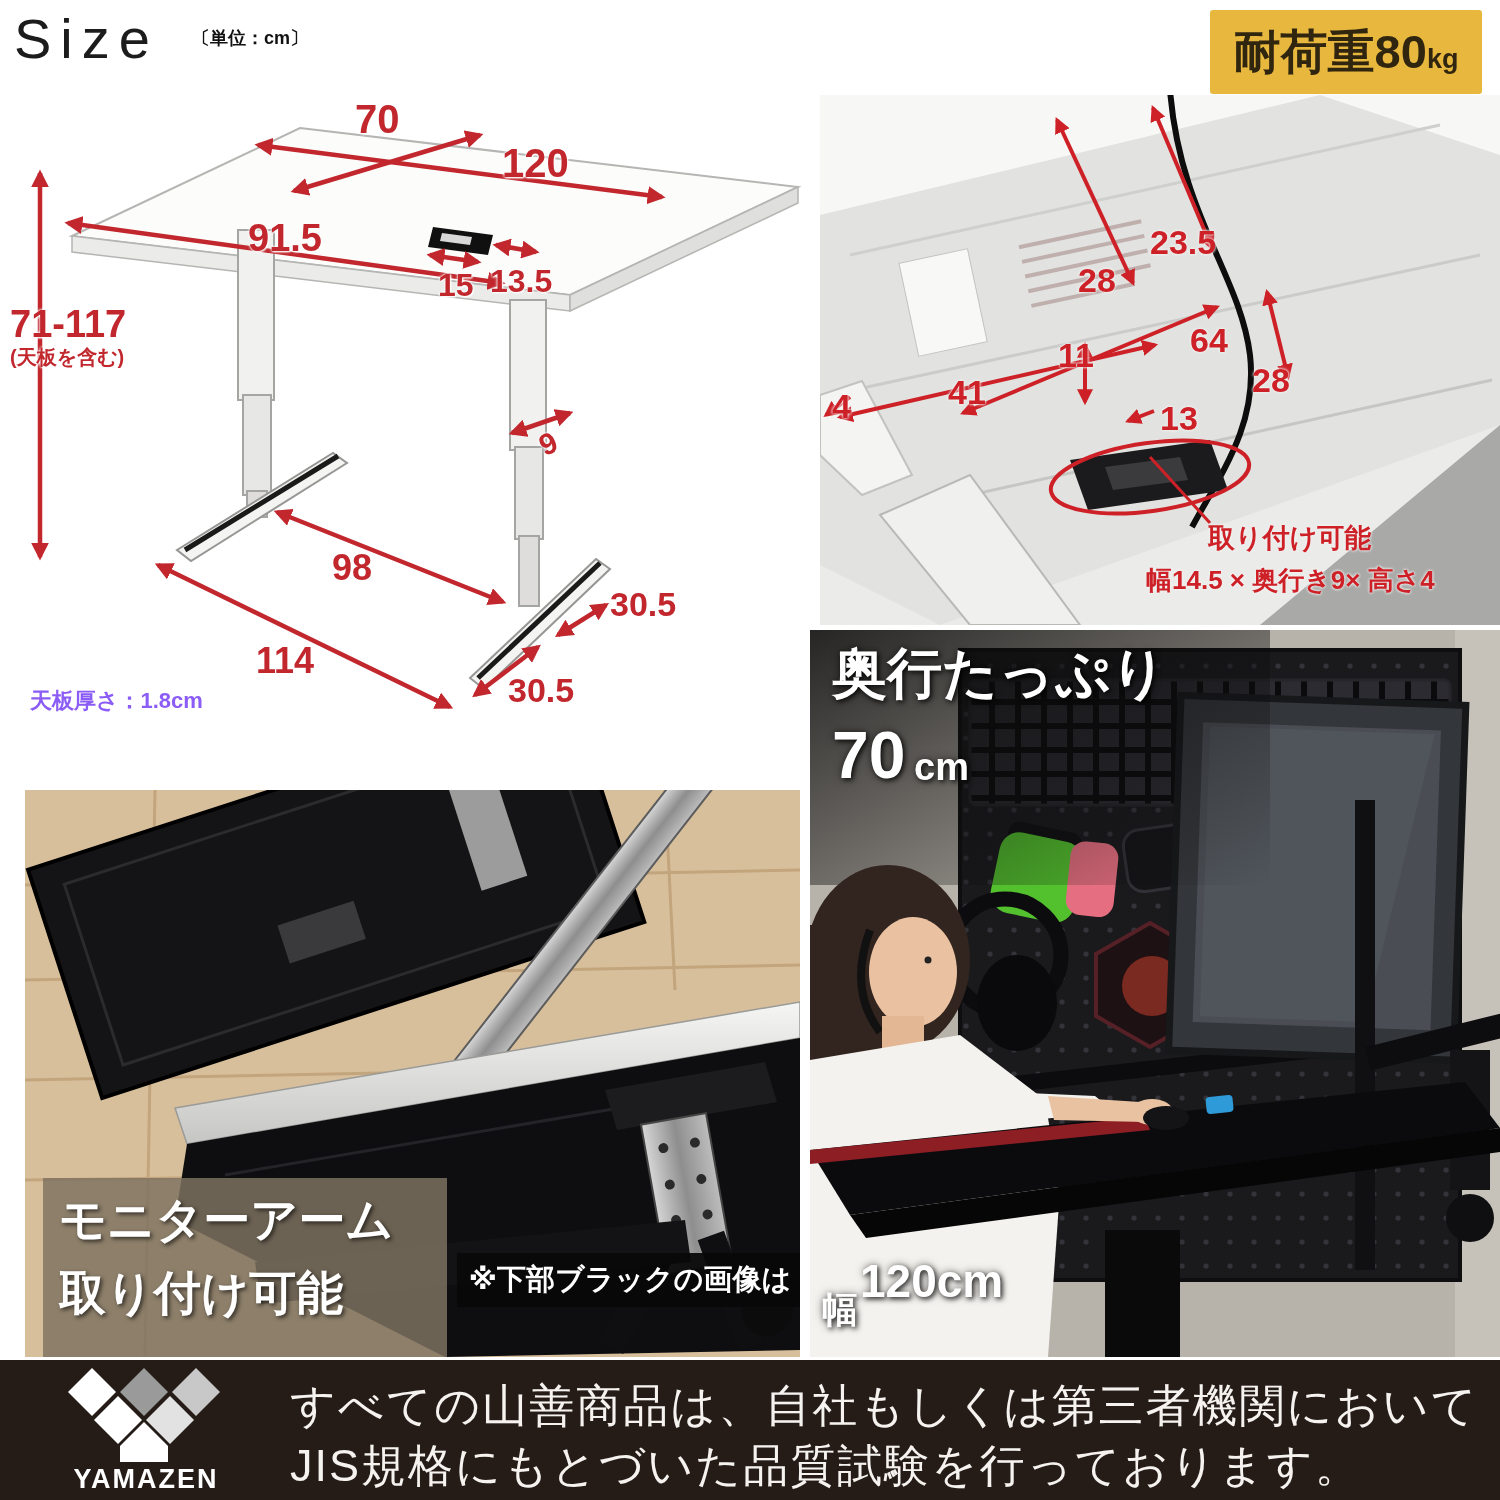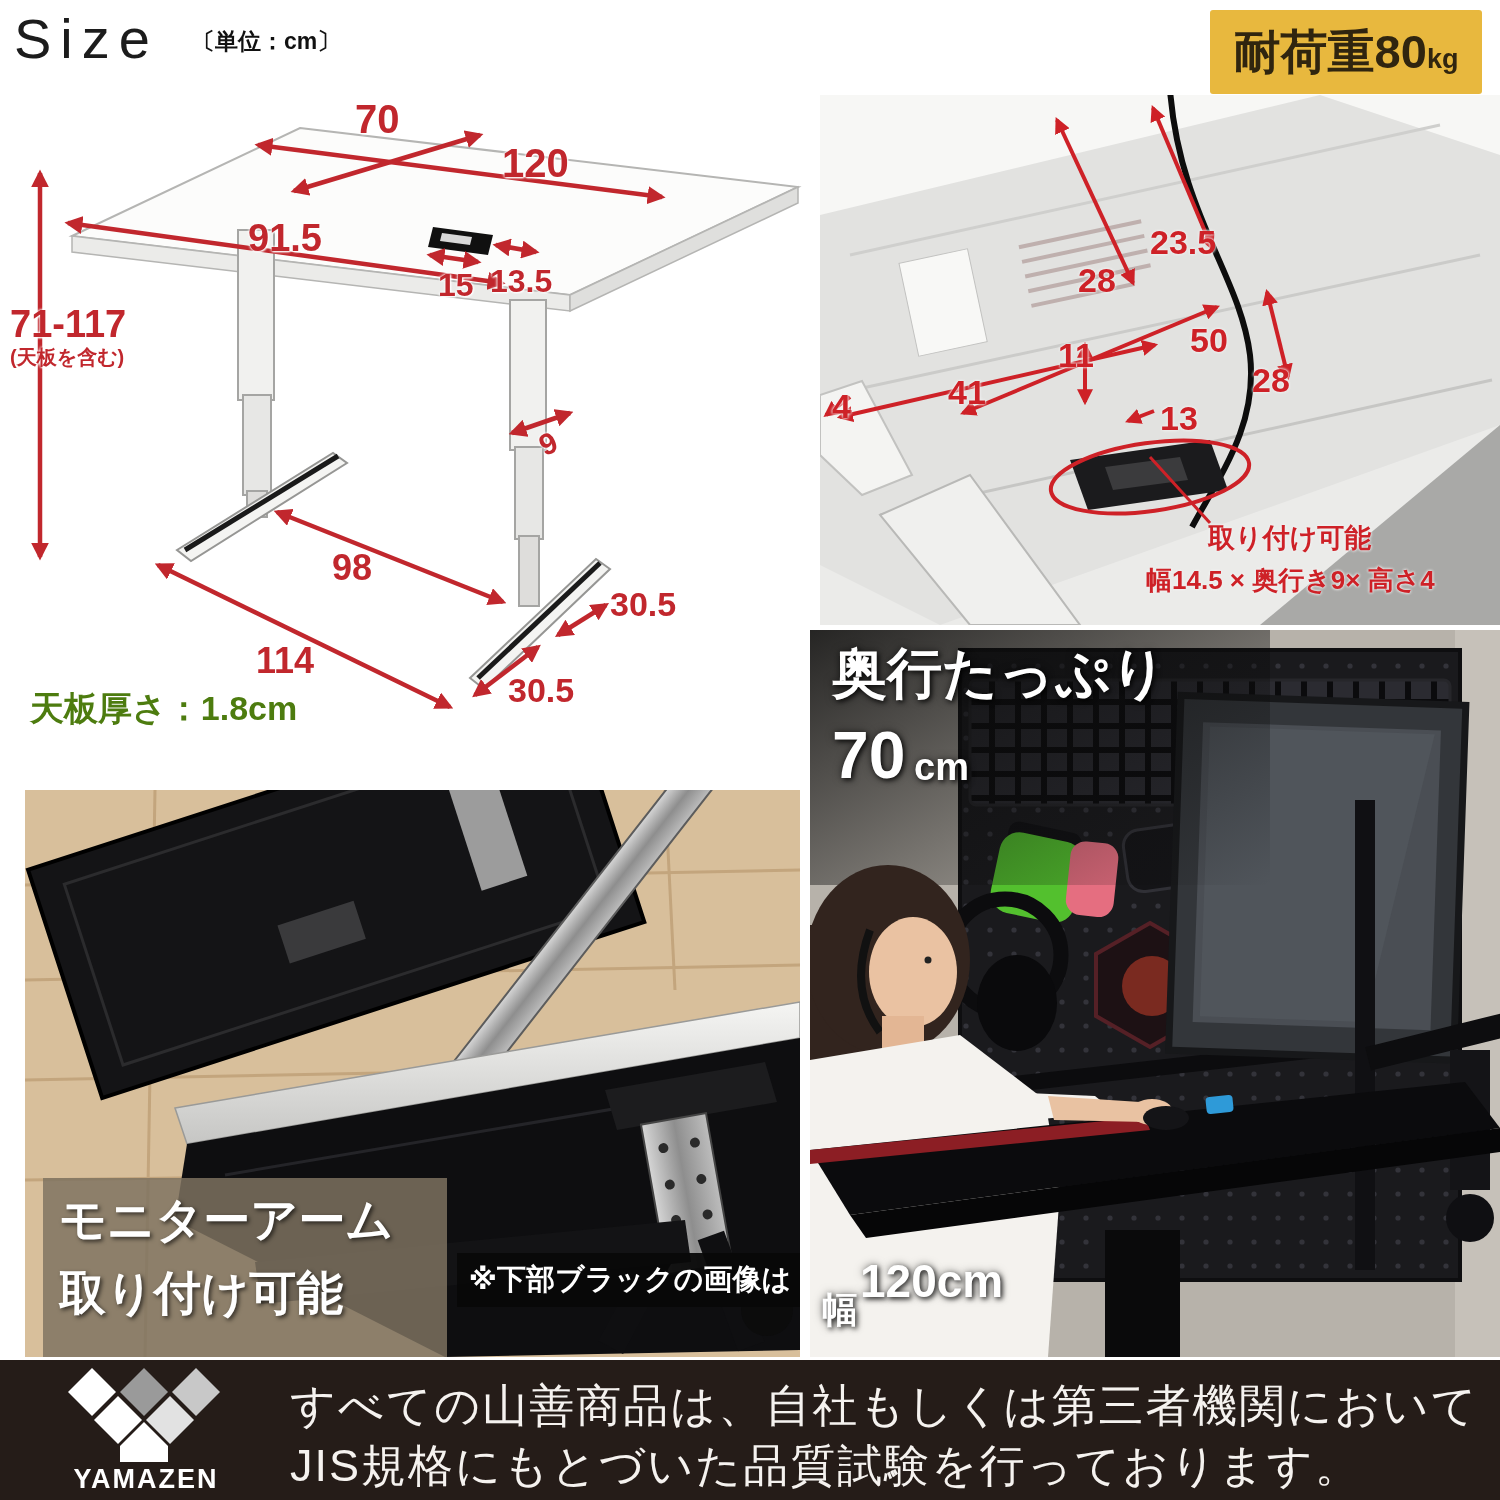--- a/index.html
+++ b/index.html
@@ -1,31 +1,31 @@
 <!DOCTYPE html>
 <html><head>
 <meta charset="utf-8">
 <style>
   html,body{margin:0;padding:0;background:#fff;}
   .page{position:relative;width:1500px;height:1500px;background:#fff;overflow:hidden;
         font-family:"Liberation Sans","DejaVu Sans",sans-serif;}
   .abs{position:absolute;}
   
   .size-title{left:14px;top:6px;font-size:56px;letter-spacing:9px;color:#1c1c1c;font-weight:400;}
-  .size-unit{left:192px;top:26px;font-size:23px;font-weight:bold;color:#111;}
+  .size-unit{left:192px;top:26px;font-size:18px;font-weight:bold;color:#111;}
   .load-badge{left:1210px;top:10px;width:272px;height:84px;background:#e8b83e;border-radius:3px;
               display:flex;align-items:center;justify-content:center;color:#30250f;}
   .load-badge .big{font-size:47px;font-weight:bold;}
   .load-badge .small{font-size:27px;font-weight:bold;margin-top:14px;}
   
   .dim{position:absolute;color:#c1272d;font-weight:bold;line-height:1;
        text-shadow:0 0 3px #fff,0 0 3px #fff,1px 1px 2px #fff;white-space:nowrap;}
   .pdim{position:absolute;color:#ce2127;font-weight:bold;line-height:1;
         text-shadow:0 0 3px #f2f2f2,0 0 3px #f2f2f2;white-space:nowrap;}
-  .note-text{position:absolute;color:#4d7c0f;font-size:34px;font-weight:bold;white-space:nowrap;}
+  .note-text{position:absolute;color:#8b5cf6;font-size:22px;font-weight:bold;white-space:nowrap;}
   
   .panel{position:absolute;overflow:hidden;}
   .cap-white{position:absolute;color:#fff;font-weight:bold;white-space:nowrap;
              text-shadow:2px 2px 5px rgba(0,0,0,.75),0 0 8px rgba(0,0,0,.5);line-height:1;}
   .caption-box{position:absolute;left:18px;top:388px;width:404px;height:180px;
                background:rgba(126,114,97,.84);}
   .caption-box span{display:block;margin:10px 0 0 16px;font-size:47px;font-weight:bold;color:#fff;
                     text-shadow:2px 2px 4px rgba(0,0,0,.65);line-height:1.35;}
   .note-box{position:absolute;left:432px;top:463px;width:346px;height:54px;background:rgba(8,8,8,.95);
             display:flex;align-items:center;justify-content:center;}
@@ -154,21 +154,21 @@
         <line x1="265" y1="250" x2="265" y2="307" marker-start="url(#ahB)" marker-end="url(#ahB)"></line>
         <line x1="20" y1="322" x2="335" y2="250" marker-start="url(#ahB)" marker-end="url(#ahB)"></line>
         <line x1="30" y1="302" x2="6" y2="320" marker-end="url(#ahB)"></line>
         <line x1="334" y1="316" x2="308" y2="326" marker-end="url(#ahB)"></line>
         <line x1="447" y1="197" x2="468" y2="282" marker-start="url(#ahB)" marker-end="url(#ahB)"></line>
         <line x1="330" y1="362" x2="390" y2="428" stroke-width="3"></line>
       </g>
     </svg>
     <span class="pdim" style="left:258px;top:168px;font-size:34px;">28</span>
     <span class="pdim" style="left:330px;top:130px;font-size:34px;">23.5</span>
-    <span class="pdim" style="left:370px;top:228px;font-size:34px;">50</span>
+    <span class="pdim" style="left:370px;top:228px;font-size:34px;">64</span>
     <span class="pdim" style="left:238px;top:243px;font-size:34px;">11</span>
     <span class="pdim" style="left:128px;top:280px;font-size:34px;">41</span>
     <span class="pdim" style="left:12px;top:294px;font-size:34px;">4</span>
     <span class="pdim" style="left:340px;top:306px;font-size:34px;">13</span>
     <span class="pdim" style="left:432px;top:268px;font-size:34px;">28</span>
     <span class="pdim" style="left:388px;top:430px;font-size:27px;">取り付け可能</span>
     <span class="pdim" style="left:326px;top:472px;font-size:26px;">幅14.5 × 奥行き9× 高さ4</span>
   </div>
 
   <div class="panel" style="left:25px;top:790px;width:775px;height:567px;">

